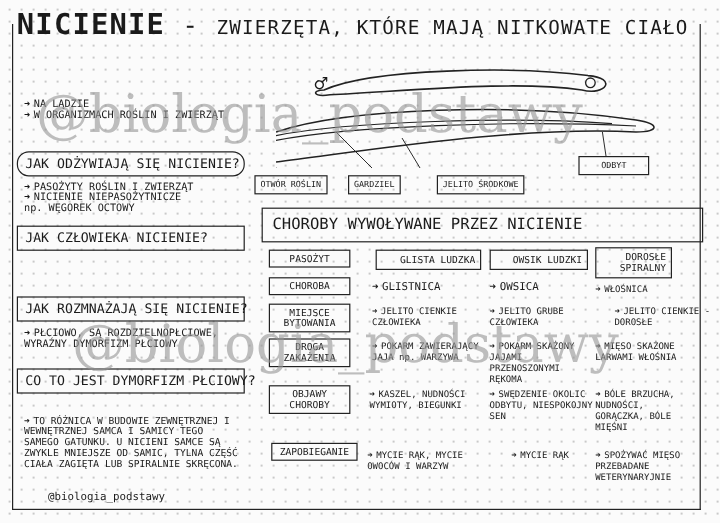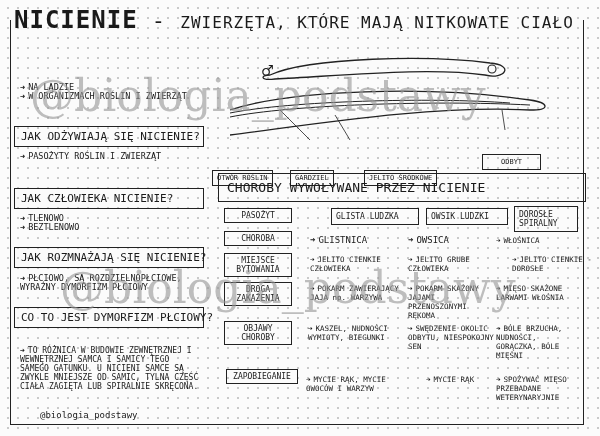--- a/index.html
+++ b/index.html
@@ -10,54 +10,51 @@
     background-image:radial-gradient(#c9c9c9 0.8px, transparent 1px);
     background-size:10px 10px;background-position:3px 3px;}
   .frame{position:absolute;left:10px;top:20px;width:572px;height:404px;border-left:1.5px solid #222;border-right:1.5px solid #222;border-bottom:1.5px solid #222;}
   .title{position:absolute;left:14px;top:6px;font-size:22px;letter-spacing:1px;white-space:nowrap;}
   .title .big{font-size:24px;font-weight:bold;}
   .title .sub{font-size:16px;}
   .qbox{position:absolute;border:1.3px solid #222;font-size:11px;padding:3px 6px;white-space:nowrap;background:transparent;}
   .list{position:absolute;font-size:8.5px;line-height:9px;}
   .list div{white-space:nowrap;}
   .arrow{font-weight:bold;margin-right:3px;}
-  .lbl{position:absolute;border:1px solid #222;font-size:7px;padding:3px 4px;white-space:nowrap;margin-top:24px;}
+  .lbl{position:absolute;border:1px solid #222;font-size:7px;padding:3px 4px;white-space:nowrap;}
   .hdr{position:absolute;border:1.3px solid #222;font-size:13px;padding:6px 8px;}
   .rowlbl{position:absolute;border:1.3px solid #222;font-size:8px;padding:2px 3px;text-align:center;line-height:9px;}
-  .colhdr{position:absolute;border:1.3px solid #222;font-size:8px;padding:3px 4px;text-align:left;line-height:9px;margin-left:18px;}
+  .colhdr{position:absolute;border:1.3px solid #222;font-size:8px;padding:3px 4px;text-align:right;line-height:9px;}
   .cell{position:absolute;font-size:7.5px;line-height:9px;width:90px;}
   .wm{position:absolute;font-family:"DejaVu Serif",serif;font-size:44px;color:rgba(150,150,150,0.62);white-space:nowrap;}
   .sig{position:absolute;left:40px;top:410px;font-size:9px;}
   .worm{position:absolute;left:230px;top:55px;}
 </style>
 </head>
 <body>
 
 <div class="page">
   <div class="frame"></div>
 
   <div class="title">
     <span class="big">NICIENIE</span><span> - </span><span class="sub">ZWIERZĘTA, KTÓRE MAJĄ NITKOWATE CIAŁO</span>
   </div>
 
   <div class="list" style="left:20px;top:83px;">
     <div><span class="arrow">➜</span><span>NA LĄDZIE</span></div>
     <div><span class="arrow">➜</span><span>W ORGANIZMACH ROŚLIN I ZWIERZĄT</span></div>
   </div>
 
-  <div class="qbox" style="left:14px;top:126px;width:176px;">JAK ODŻYWIAJĄ SIĘ NICIENIE?</div>
+  <div class="qbox" style="left:14px;top:126px;width:176px;border-radius:10px;">JAK ODŻYWIAJĄ SIĘ NICIENIE?</div>
   <div class="list" style="left:20px;top:152px;">
     <div><span class="arrow">➜</span><span>PASOŻYTY ROŚLIN I ZWIERZĄT</span></div>
+    <div style="white-space:normal;width:150px;"><span class="arrow">➜</span><span>NICIENIE NIEPASOŻYTNICZE np. WĘGOREK OCTOWY</span></div>
   </div>
 
   <div class="qbox" style="left:14px;top:188px;width:176px;">JAK CZŁOWIEKA NICIENIE?</div>
-  <div class="list" style="left:20px;top:214px;">
-    <div><span class="arrow">➜</span><span>TLENOWO</span></div>
-    <div><span class="arrow">➜</span><span>BEZTLENOWO</span></div>
-  </div>
 
   <div class="qbox" style="left:14px;top:247px;width:176px;">JAK ROZMNAŻAJĄ SIĘ NICIENIE?</div>
   <div class="list" style="left:20px;top:274px;width:170px;">
     <div style="white-space:normal;"><span class="arrow">➜</span><span>PŁCIOWO, SĄ ROZDZIELNOPŁCIOWE, WYRAŹNY DYMORFIZM PŁCIOWY</span></div>
   </div>
 
   <div class="qbox" style="left:14px;top:307px;width:176px;">CO TO JEST DYMORFIZM PŁCIOWY?</div>
   <div class="list" style="left:20px;top:346px;width:180px;font-size:8px;">
     <div style="white-space:normal;"><span class="arrow">➜</span><span>TO RÓŻNICA W BUDOWIE ZEWNĘTRZNEJ I WEWNĘTRZNEJ SAMCA I SAMICY TEGO SAMEGO GATUNKU. U NICIENI SAMCE SĄ ZWYKLE MNIEJSZE OD SAMIC, TYLNA CZĘŚĆ CIAŁA ZAGIĘTA LUB SPIRALNIE SKRĘCONA.</span></div>
   </div>

